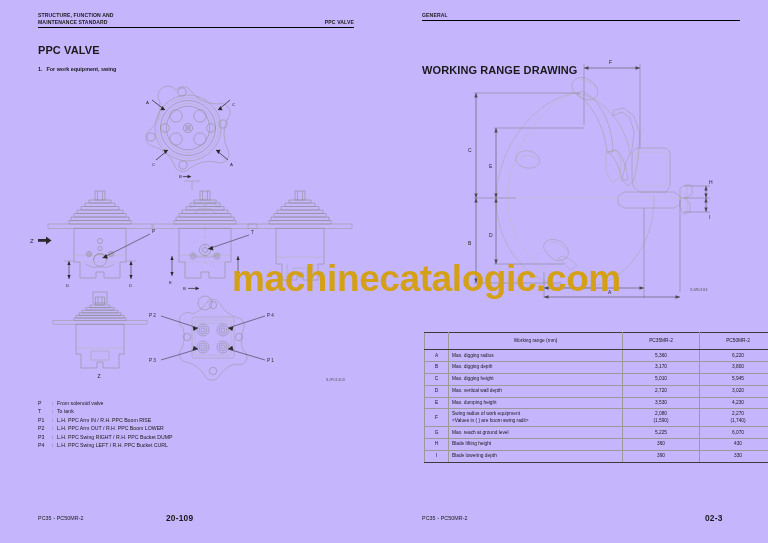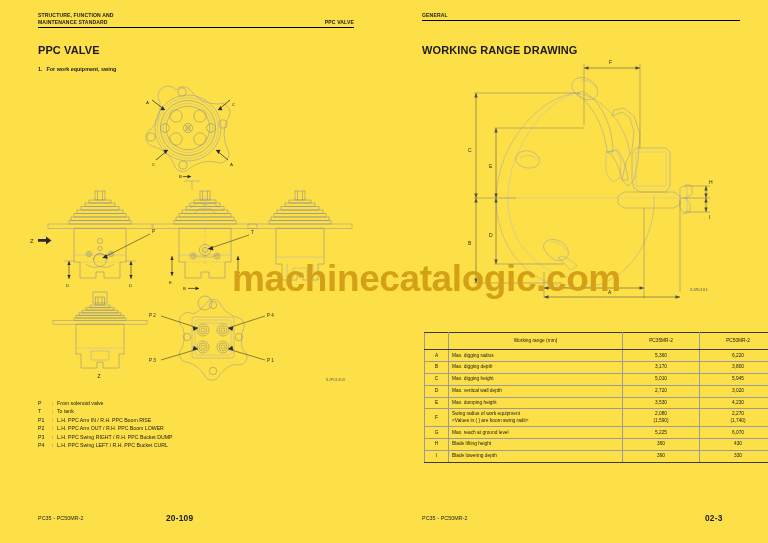--- a/index.html
+++ b/index.html
@@ -12,21 +12,21 @@
     height: 543px;
     position: relative;
     font-family: "Liberation Sans", sans-serif;
     color: #1a1a1a;
     overflow: hidden;
   }
   .page {
     position: absolute;
     top: 0;
     height: 543px;
-    background: #fde047;
+    background: #c4b5fd;
   }
   .page-left  { left: 0;     width: 384px; }
   .page-right { left: 384px; width: 384px; }
 
   
   .runhead {
     position: absolute;
     left: 38px;
     right: 30px;
     top: 12px;
@@ -451,21 +451,21 @@
   <div class="footer-page" style="left:166px;">20-109</div>
 </div>
 
 <div class="page page-right">
 
   <div class="runhead runhead-right">
     <div class="rh-left">GENERAL</div>
     <div class="rh-right"></div>
   </div>
 
-  <div class="sec-title sec-title-right" style="left:38px;">WORKING RANGE DRAWING</div>
+  <div class="sec-title sec-title-right" style="left:38px;margin-top:20px;">WORKING RANGE DRAWING</div>
 
   <svg class="draw-svg" width="384" height="310" viewBox="0 0 384 310" style="top:0;left:0;">
     <g fill="none" stroke="#9a9a9a" stroke-width="0.55">
 
       <path d="M 192,93 C 168,96 142,116 126,146 C 110,176 108,210 120,238
                C 131,264 152,280 175,286 C 198,292 222,286 240,270
                C 258,254 268,230 270,206 L 270,196" stroke="#a8a8a8"></path>
       <path d="M 192,93 C 170,99 150,120 136,148 C 122,177 120,208 131,234
                C 142,258 162,272 184,277" stroke="#bdbdbd"></path>
 

